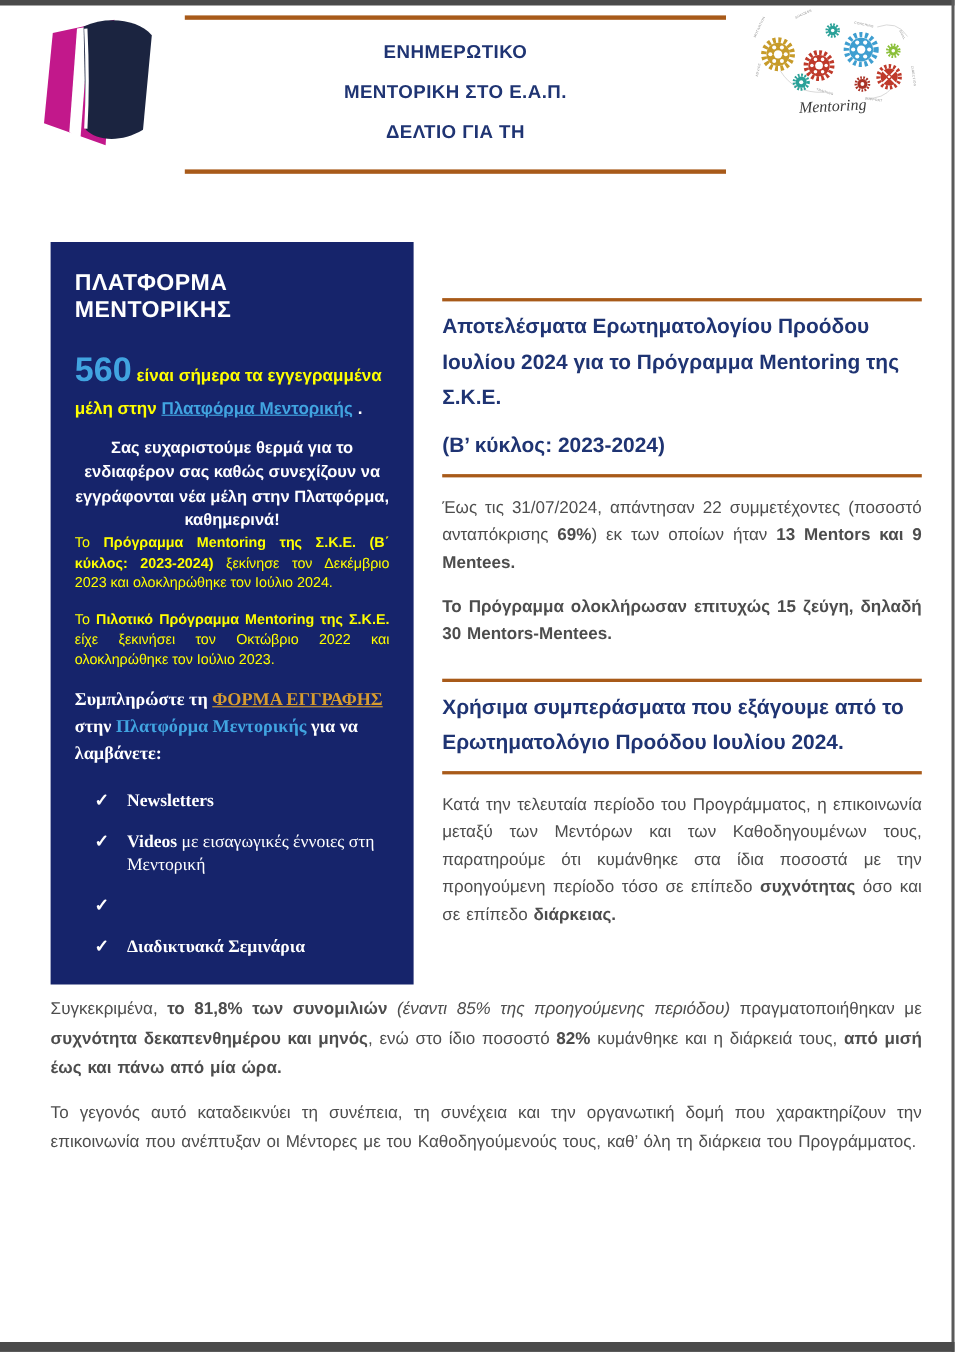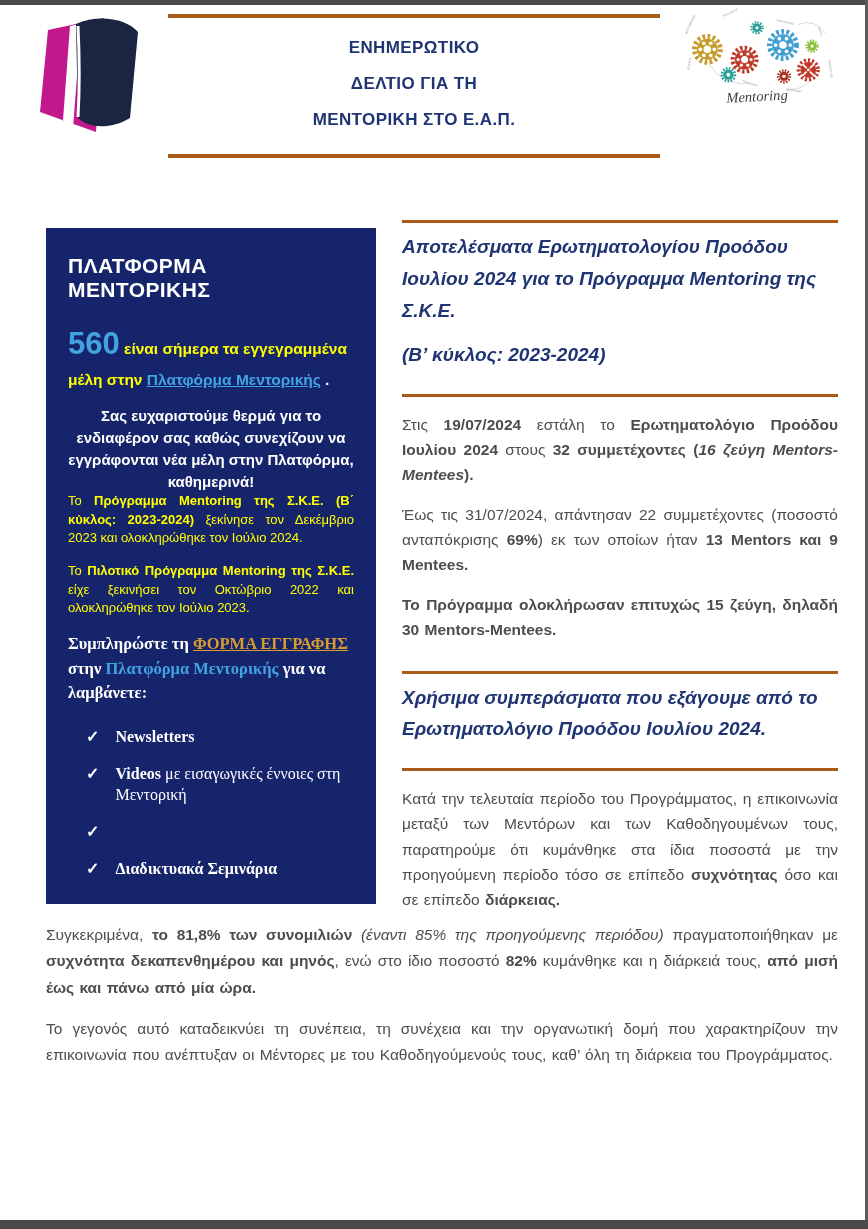--- a/index.html
+++ b/index.html
@@ -33,21 +33,21 @@
   .box-thanks{color:#fff;font-weight:700;text-align:center;font-size:15px;line-height:1.45;}
   .box-para{font-size:13px;line-height:1.43;margin-bottom:14px;text-align:justify}
   .box-signup{font-family:"Liberation Serif","DejaVu Serif",serif;font-size:16.5px;line-height:1.5;margin:4px 0 0;font-weight:700}
   .checklist{list-style:none;padding:4px 0 0 18px}
   .checklist li{display:flex;gap:16px;margin-top:16px;font-family:"Liberation Serif","DejaVu Serif",serif;
     font-size:16px;line-height:1.32;color:#fff}
   .check{font-weight:700;color:#fff}
 
   .right-col{flex:1;color:var(--body,#4d4d4d);font-size:15.5px}
   .rc-heading{border-top:3px solid var(--brown,#a85a19);border-bottom:3px solid var(--brown,#a85a19);
-    color:var(--navy,#1f3473);font-weight:700;font-style:italic;font-size:19px;line-height:1.68;padding:8px 0 23px}
+    color:var(--navy,#1f3473);font-weight:700;font-size:19px;line-height:1.68;padding:8px 0 9px}
   .rc-heading .sub{margin-top:12px}
   .rc-heading.second{margin-top:28px}
   .rc-para{text-align:justify;line-height:1.62;margin-top:15px;word-spacing:1px}
 
   .bottom{padding:10px 30px 0 46px;color:var(--body,#4d4d4d);font-size:15.5px}
   .bottom p{text-align:justify;line-height:1.7;margin-bottom:15px;word-spacing:1px}
 
   .b{font-weight:700}.i{font-style:italic}.u{text-decoration:underline}
   .yellow{color:var(--yellow,#ffff00)}.white{color:#fff}
   .link-blue{color:var(--lblue,#41a4e0)}.gold{color:var(--gold,#d79c2e)}
@@ -66,22 +66,22 @@
   <div class="masthead">
     <svg class="eap-logo" viewBox="0 0 112 122">
       <polygon points="8,18 64,6 56,120 0,100" fill="#c2188b"></polygon>
       <polygon points="30,14 41,12 33,116 23,108" fill="#ffffff"></polygon>
       <path d="M36,12 C58,2 86,6 98,20 L90,106 C70,118 48,116 38,106 Z" fill="#1b2440"></path>
       <path d="M38,14 C40,55 39,88 38,105" stroke="#ffffff" stroke-width="3" fill="none"></path>
     </svg>
 
     <div class="title-block">
       <div class="title-line">ΕΝΗΜΕΡΩΤΙΚΟ</div>
+      <div class="title-line">ΜΕΝΤΟΡΙΚΗ ΣΤΟ Ε.Α.Π.</div>
       <div class="title-line">ΔΕΛΤΙΟ ΓΙΑ ΤΗ</div>
-      <div class="title-line">ΜΕΝΤΟΡΙΚΗ ΣΤΟ Ε.Α.Π.</div>
     </div>
 
     <svg class="mentoring-logo" viewBox="0 0 300 190">
       <path d="M62,112 Q85,150 135,148" stroke="#c9c9c9" stroke-width="1.2" fill="none"></path>
       <path d="M225,38 Q258,26 276,54" stroke="#c9c9c9" stroke-width="1.2" fill="none"></path>
       <path d="M250,140 Q235,160 205,158" stroke="#c9c9c9" stroke-width="1.2" fill="none"></path>
 
       <g>
         <circle cx="58" cy="84" r="24" fill="none" stroke="#c79b2a" stroke-width="9" stroke-dasharray="5 4.4"></circle>
         <circle cx="58" cy="84" r="19.5" fill="#c79b2a"></circle>
@@ -191,21 +191,20 @@
           <span><span class="b">Διαδικτυακά Σεμινάρια</span></span>
         </li>
       </ul>
     </div>
 
     <div class="right-col">
       <div class="rc-heading">
         <div>Αποτελέσματα Ερωτηματολογίου Προόδου Ιουλίου 2024 για το Πρόγραμμα Mentoring της Σ.Κ.Ε.</div>
         <div class="sub"> (Β’ κύκλος: 2023-2024)</div>
       </div>
-      <p class="rc-para"><span>Στις </span><span class="b">19/07/2024</span><span> εστάλη το </span><span class="b">Ερωτηματολόγιο Προόδου Ιουλίου 2024</span><span> στους </span><span class="b">32 συμμετέχοντες</span><span class="b"> (</span><span class="b i">16 ζεύγη Mentors- Mentees</span><span class="b">).</span></p>
       <p class="rc-para"><span>Έως τις 31/07/2024, απάντησαν 22 συμμετέχοντες (ποσοστό ανταπόκρισης </span><span class="b">69%</span><span>) εκ των οποίων ήταν </span><span class="b">13 Mentors και 9 Mentees.</span></p>
       <p class="rc-para"><span class="b">Το Πρόγραμμα ολοκλήρωσαν επιτυχώς 15 ζεύγη, δηλαδή 30 Mentors-Mentees.</span></p>
       <div class="rc-heading second">Χρήσιμα συμπεράσματα που εξάγουμε από το Ερωτηματολόγιο Προόδου Ιουλίου 2024.</div>
       <p class="rc-para"><span>Κατά την τελευταία περίοδο του Προγράμματος, η επικοινωνία μεταξύ των Μεντόρων και των Καθοδηγουμένων τους, παρατηρούμε ότι κυμάνθηκε στα ίδια ποσοστά με την προηγούμενη περίοδο τόσο σε επίπεδο </span><span class="b">συχνότητας</span><span> όσο και σε επίπεδο </span><span class="b">διάρκειας</span><span class="b">.</span></p>
     </div>
   </div>
 
   <div class="bottom">
     <p><span>Συγκεκριμένα,  </span><span class="b">το 81,8%  των συνομιλιών </span><span class="i">(έναντι 85% της προηγούμενης περιόδου)</span><span> πραγματοποιήθηκαν με </span><span class="b">συχνότητα δεκαπενθημέρου και μηνός</span><span>, ενώ στο ίδιο ποσοστό </span><span class="b">82%</span><span> κυμάνθηκε και η διάρκειά τους, </span><span class="b">από μισή έως και πάνω από μία ώρα.</span></p>
     <p><span>Το γεγονός αυτό καταδεικνύει τη συνέπεια, τη συνέχεια και την οργανωτική δομή που χαρακτηρίζουν την επικοινωνία που ανέπτυξαν οι Μέντορες με του Καθοδηγούμενούς τους, καθ’ όλη τη διάρκεια του Προγράμματος.</span></p>

